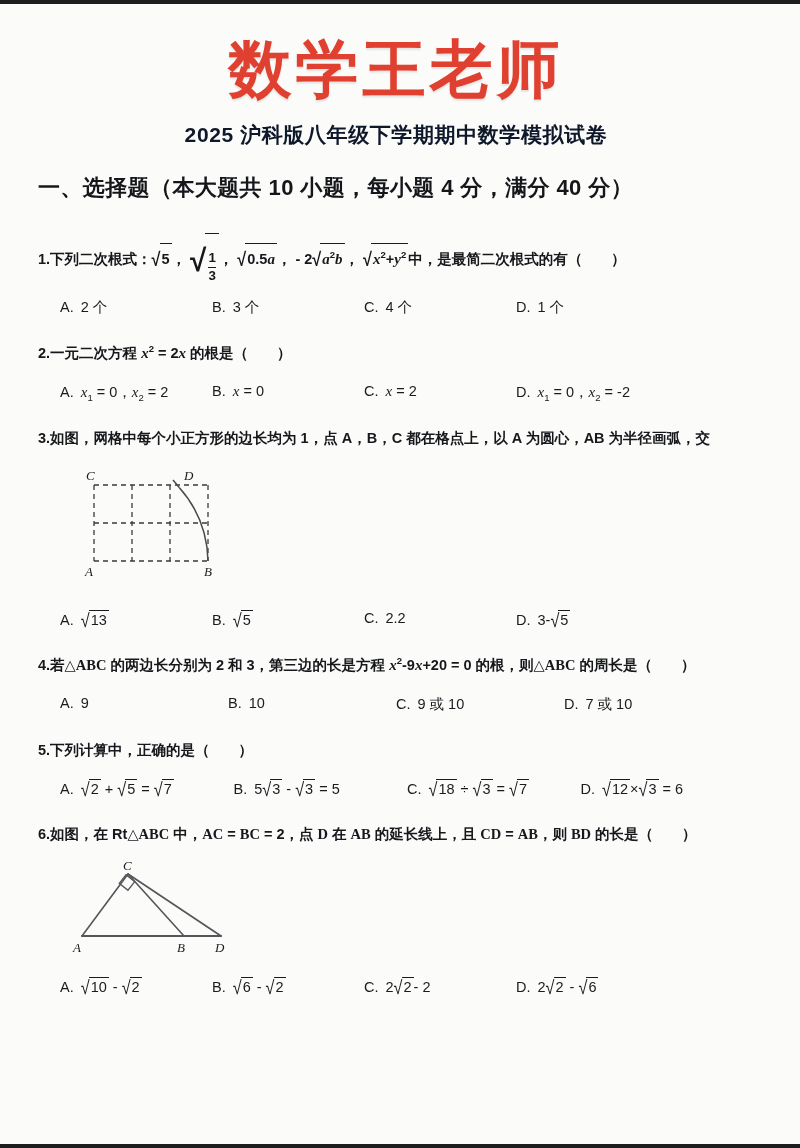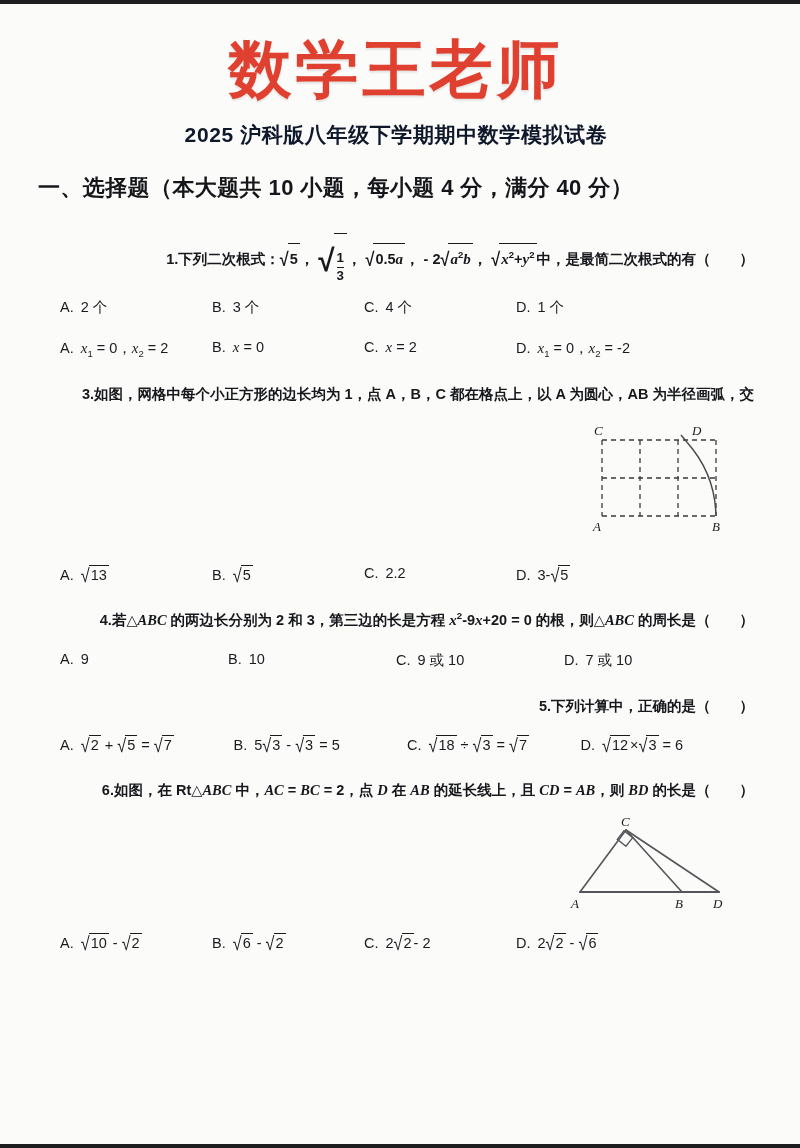--- a/index.html
+++ b/index.html
@@ -52,21 +52,20 @@
     font-weight: bold;
     color: #15161a;
     letter-spacing: 0.4px;
     margin: 24px 0 0 0;
   }
 
   
   .q {
     margin-top: 22px;
     color: #1a1b1f;
-    text-align: right;
   }
   .q-stem {
     font-size: 14.5px;
     line-height: 1.95;
     color: #17181c;
     font-weight: 600;
   }
   .q-stem .num { font-weight: bold; }
   .opts {
     display: flex;
@@ -83,21 +82,21 @@
   .opt .lbl { margin-right: 7px; }
   .w1 .opt { width: 152px; }
   .w2 .opt { width: 152px; }
   .w3 .opt { width: 152px; }
   .w4 .opt { width: 168px; }
   .w5 .opt { width: 175px; }
   .w6 .opt { width: 152px; }
 
   
   i.v { font-family: "Liberation Serif", "DejaVu Serif", serif; font-style: italic; font-size: 15px; }
-  .mi { font-family: "Liberation Serif","DejaVu Serif",serif; font-style: italic; }
+  .mi { font-family: "Liberation Serif","DejaVu Serif",serif; }
   sup.e { font-size: 0.66em; vertical-align: super; line-height: 0; }
   sub.e { font-size: 0.66em; vertical-align: sub; line-height: 0; }
 
   
   .rad { display: inline-block; white-space: nowrap; position: relative; }
   .rad > .sign {
     display: inline-block;
     font-size: 1.12em;
     transform: translateY(1px) scaleY(1.18);
     margin-right: -1px;
@@ -161,20 +160,23 @@
             <span>4 个</span>
           </div>
         <div class="opt">
             <span class="lbl">D.</span>
             <span>1 个</span>
           </div>
       </div>
     </div>
 
     <div class="q">
+      <div class="q-stem">
+        <span class="num">2.</span>一元二次方程 <i class="v">x</i><sup class="e">2</sup> = 2<i class="v">x</i> 的根是（　　）
+      </div>
       <div class="opts w2">
         <div class="opt">
             <span class="lbl">A.</span>
             <span><i class="v">x</i><sub class="e">1</sub> = 0，<i class="v">x</i><sub class="e">2</sub> = 2</span>
           </div>
         <div class="opt">
             <span class="lbl">B.</span>
             <span><i class="v">x</i> = 0</span>
           </div>
         <div class="opt">

